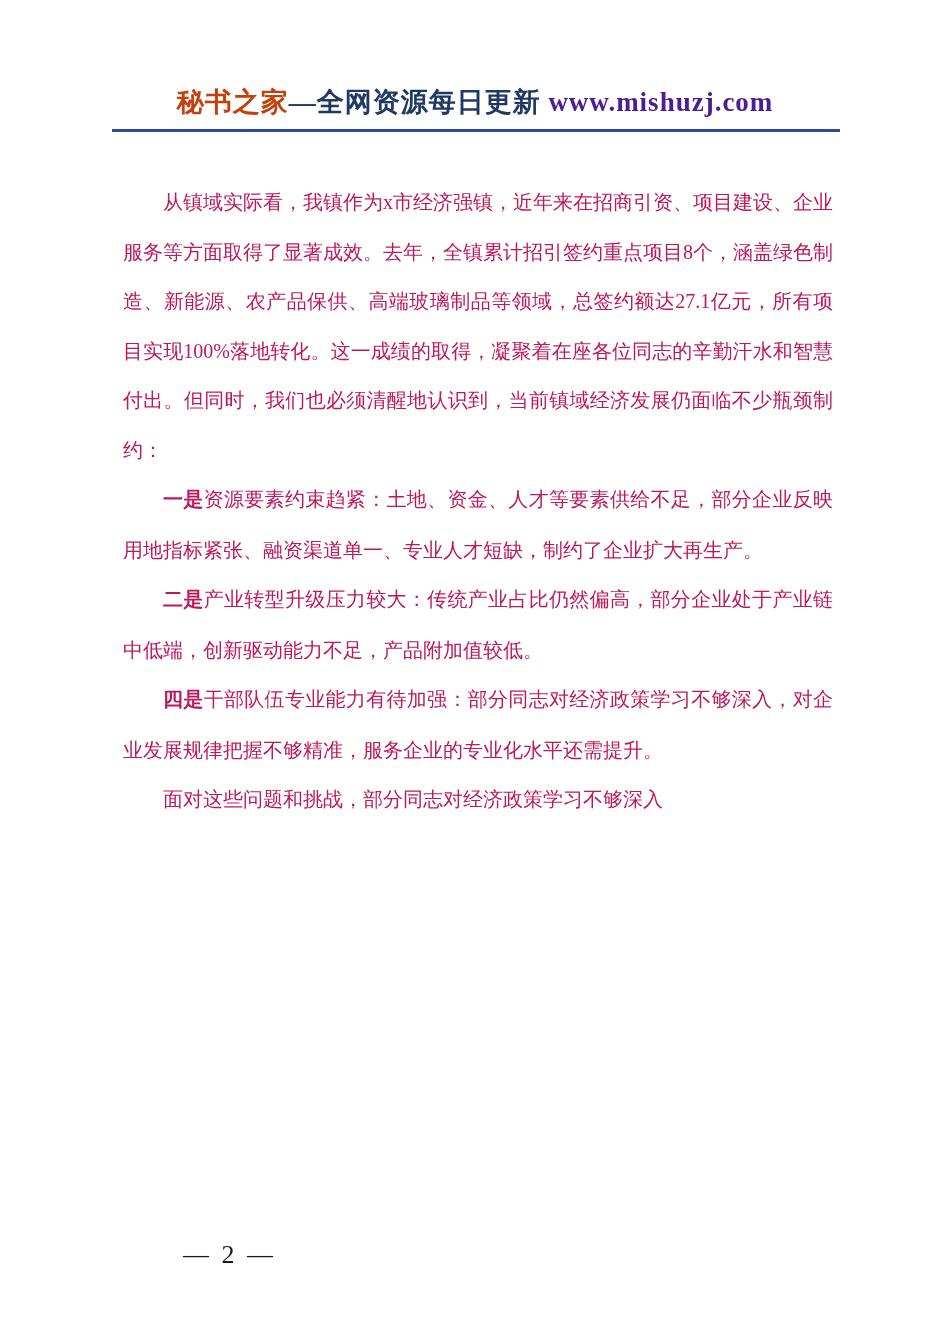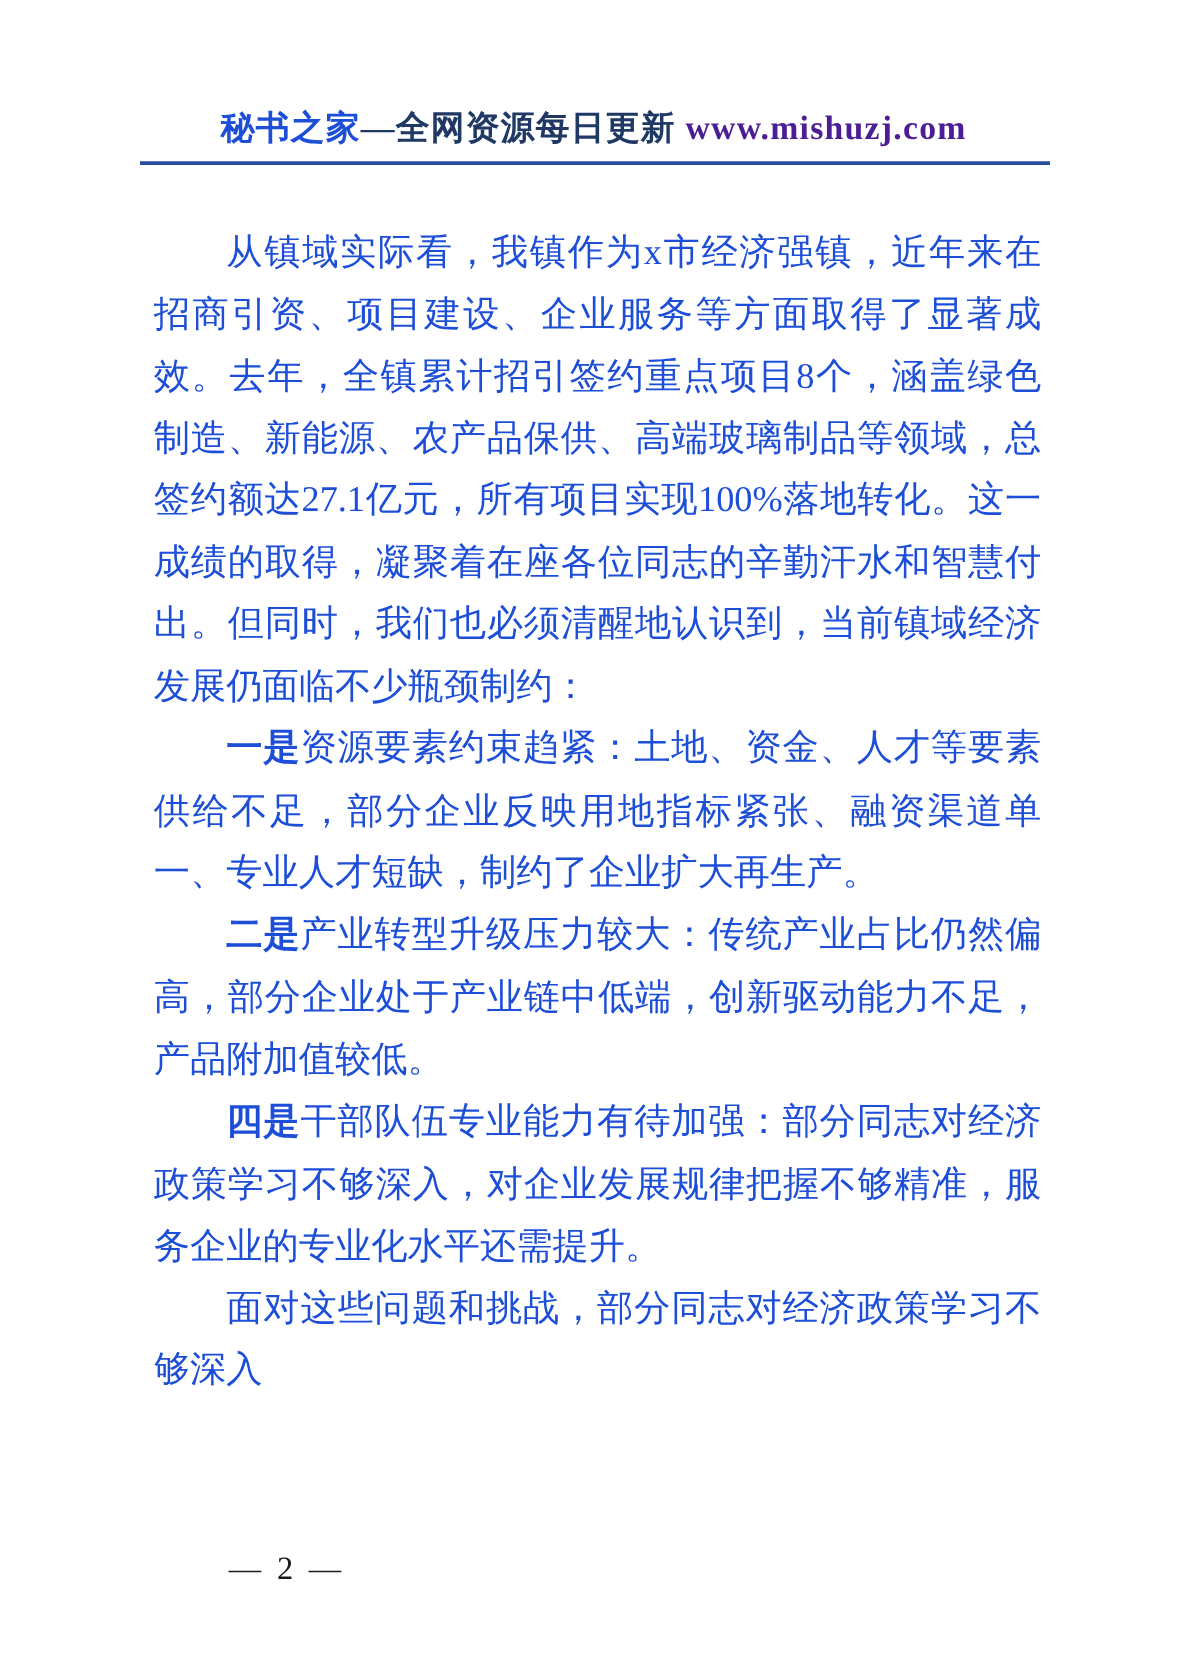--- a/index.html
+++ b/index.html
@@ -33,23 +33,23 @@
     top: 129px;
     left: 112px;
     right: 110px;
     height: 3px;
   }
   .doc-body {
     position: absolute;
     top: 178px;
     left: 123px;
     width: 710px;
-    font-size: 29px;
+    font-size: 20px;
     line-height: 49.5px;
-    color: #1d4ed8;
+    color: #be185d;
     text-align: justify;
   }
   .doc-body p {
     margin: 0;
     padding: 0;
     text-indent: 2em;
   }
   .doc-body p strong {
     font-weight: bold;
     font-family: Liberation Mono, monospace;
@@ -62,21 +62,21 @@
     color: #1a1a1a;
     letter-spacing: 3px;
   }
 </style>
 </head>
 <body>
 
 <div class="page">
 
   <header class="doc-header">
-    <span class="brand" style="color: #1d4ed8;">秘书之家</span><span class="tagline" style="color: rgb(31, 56, 100);">—全网资源每日更新 </span><a class="url" style="color: #4c1d95;">www.mishuzj.com</a>
+    <span class="brand" style="color: #c2410c;">秘书之家</span><span class="tagline" style="color: rgb(31, 56, 100);">—全网资源每日更新 </span><a class="url" style="color: #4c1d95;">www.mishuzj.com</a>
   </header>
 
   <div class="header-rule" style="background: rgb(42, 77, 158);"></div>
 
   <main class="doc-body" id="doc-body">
       <p>从镇域实际看，我镇作为x市经济强镇，近年来在招商引资、项目建设、企业服务等方面取得了显著成效。去年，全镇累计招引签约重点项目8个，涵盖绿色制造、新能源、农产品保供、高端玻璃制品等领域，总签约额达27.1亿元，所有项目实现100%落地转化。这一成绩的取得，凝聚着在座各位同志的辛勤汗水和智慧付出。但同时，我们也必须清醒地认识到，当前镇域经济发展仍面临不少瓶颈制约：</p>
       <p><strong>一是</strong>资源要素约束趋紧：土地、资金、人才等要素供给不足，部分企业反映用地指标紧张、融资渠道单一、专业人才短缺，制约了企业扩大再生产。</p>
       <p><strong>二是</strong>产业转型升级压力较大：传统产业占比仍然偏高，部分企业处于产业链中低端，创新驱动能力不足，产品附加值较低。</p>
       <p><strong>四是</strong>干部队伍专业能力有待加强：部分同志对经济政策学习不够深入，对企业发展规律把握不够精准，服务企业的专业化水平还需提升。</p>
       <p>面对这些问题和挑战，部分同志对经济政策学习不够深入</p>

